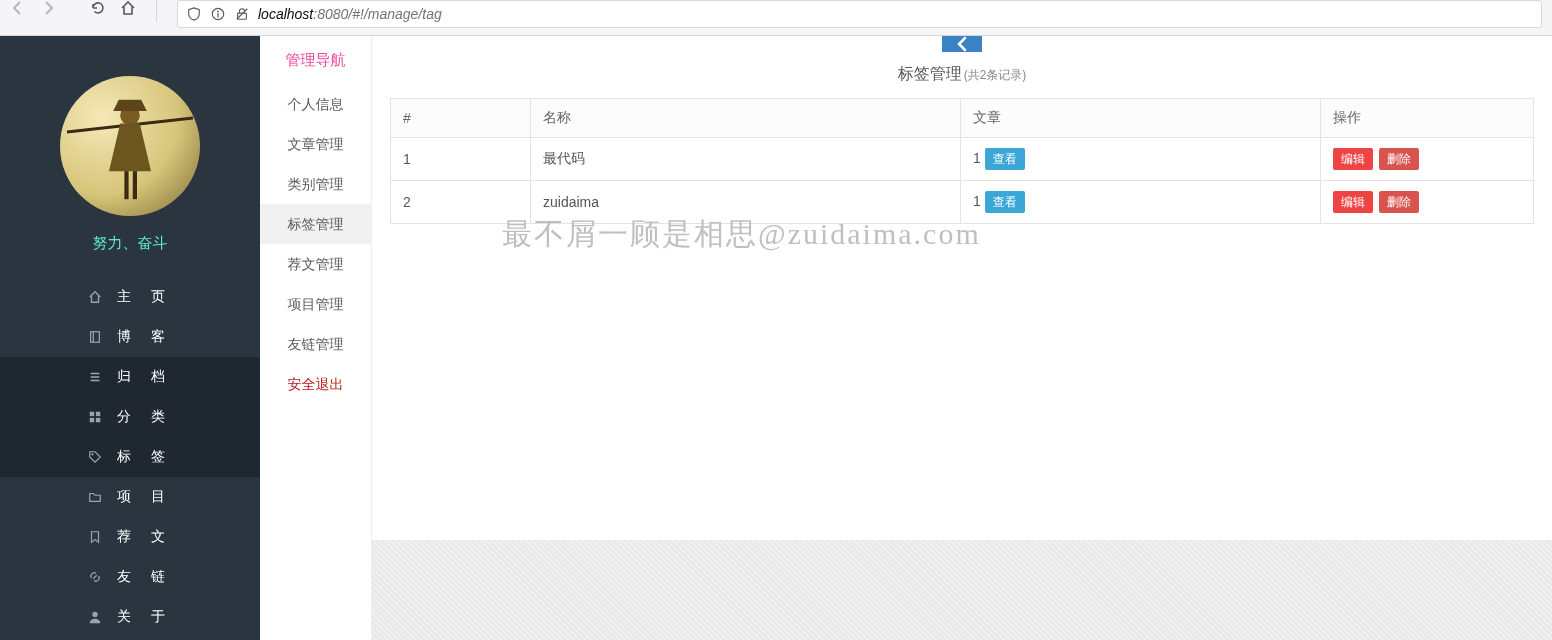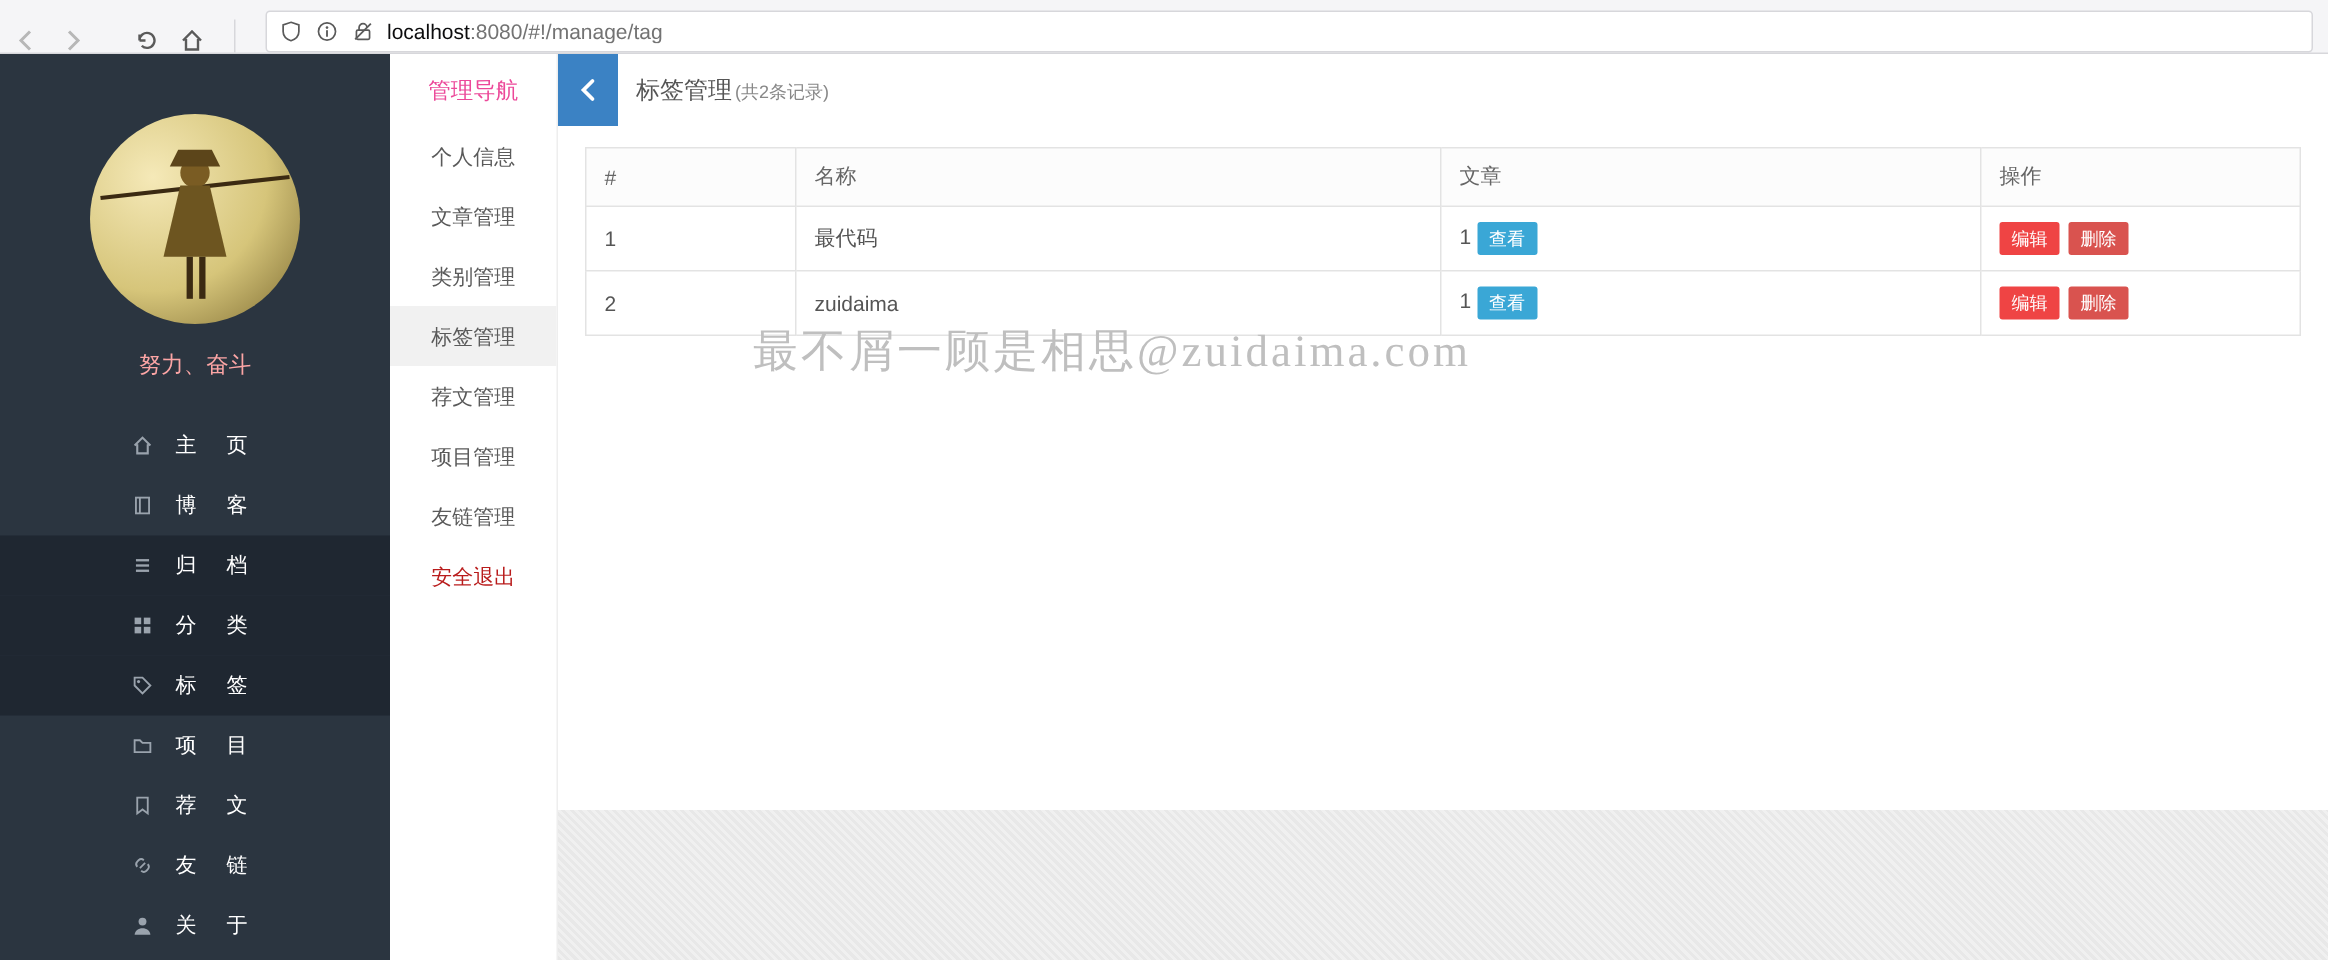--- a/index.html
+++ b/index.html
@@ -2,21 +2,21 @@
 <html><head>
 <meta charset="utf-8">
 <style>
   * { box-sizing: border-box; margin: 0; padding: 0; }
   html, body { height: 100%; font-family: "Microsoft YaHei", Arial, sans-serif; font-size: 14px; background: #fff; }
   body { display: flex; flex-direction: column; }
 
   
   .browser-bar {
     height: 36px; background: #f5f5f7; border-bottom: 1px solid #d7d7db;
-    display: flex; align-items: flex-end; padding: 0 10px; gap: 14px; flex-shrink: 0;
+    display: flex; align-items: flex-start; padding: 0 10px; gap: 14px; flex-shrink: 0; font-style: italic;
   }
   .bb-btn { width: 16px; height: 16px; display: inline-flex; align-items: center; justify-content: center; color: #5a5a5a; }
   .bb-btn.disabled { color: #b7b7b7; }
   .bb-spacer-small { width: 6px; }
   .bb-sep { width:1px; height:22px; background:#d7d7db; margin:0 6px; }
   .url-wrap { flex:1; display:flex; align-items:center; background:#fff; border:1px solid #d7d7db; border-radius:3px; height:28px; padding:0 8px; gap:8px; color:#5a5a5a; }
   .url-wrap .url-text { flex:1; color:#737373; font-size:14px; white-space:nowrap; overflow:hidden; }
   .url-wrap .url-host { color:#0c0c0d; }
 
   
@@ -26,21 +26,21 @@
   .sidebar-left {
     width: 260px; background:#2b3540; color:#c0c6cf; flex-shrink:0;
     display:flex; flex-direction:column; align-items:stretch; padding-top:40px;
   }
   .avatar {
     width:140px; height:140px; border-radius:50%; margin:0 auto 18px auto;
     background: radial-gradient(circle at 30% 30%, #f5e9b8, #d6c57a 55%, #7c6a30 100%);
     position:relative; overflow:hidden;
   }
   .avatar svg { position:absolute; top:0;left:0;width:100%;height:100%; }
-  .tagline { text-align:center; color:#fca5a5; font-size:15px; margin-bottom:24px; }
+  .tagline { text-align:center; color:#5eead4; font-size:15px; margin-bottom:24px; }
   .nav-item {
     height:40px; display:flex; align-items:center; justify-content:center; gap:14px;
     color:#ffffff; cursor:pointer;
   }
   .nav-item.sub { background:#1f2731; }
   .nav-item .nic { width:16px; height:16px; display:inline-flex; align-items:center; justify-content:center; fill:#9aa3ad; color:#9aa3ad; }
   .nav-item .lbl { letter-spacing:8px; }
   .nav-item.sub .lbl { letter-spacing:8px; }
 
   
@@ -50,21 +50,21 @@
   .sm-title { height:48px; display:flex; align-items:center; justify-content:center; font-size:15px; color:#ec4899; }
   .sm-item {
     height:40px; display:flex; align-items:center; justify-content:center; font-size:14px;
     color:#5a5a5a; cursor:pointer; border-top:1px solid transparent;
   }
   .sm-item.active { background:#f1f1f1; }
   .sm-item.danger { color:#b91c1c; }
 
   
   .main { flex:1; display:flex; flex-direction:column; background:#fff; min-width:0; }
-  .main-header { height:48px; display:flex; align-items:center; gap:12px; padding-left:0; }
+  .main-header { height:48px; display:flex; align-items:center; gap:12px; padding-left:0;flex-direction:column; }
   .back-btn {
     width:40px; height:48px; background:#3b82c4; color:#fff; display:flex; align-items:center; justify-content:center; cursor:pointer;
   }
   .crumb { font-size:16px; color:#555; }
   .crumb .sub { font-size:12px; color:#888; margin-left:2px; }
 
   .table-wrap { padding: 14px 18px; }
   table.data { width:100%; border-collapse:collapse; border:1px solid #e3e3e3; }
   table.data th, table.data td { text-align:left; padding:10px 12px; border:1px solid #e3e3e3; font-size:14px; color:#555; }
   table.data th { background:#fcfcfc; font-weight:normal; color:#666; }

